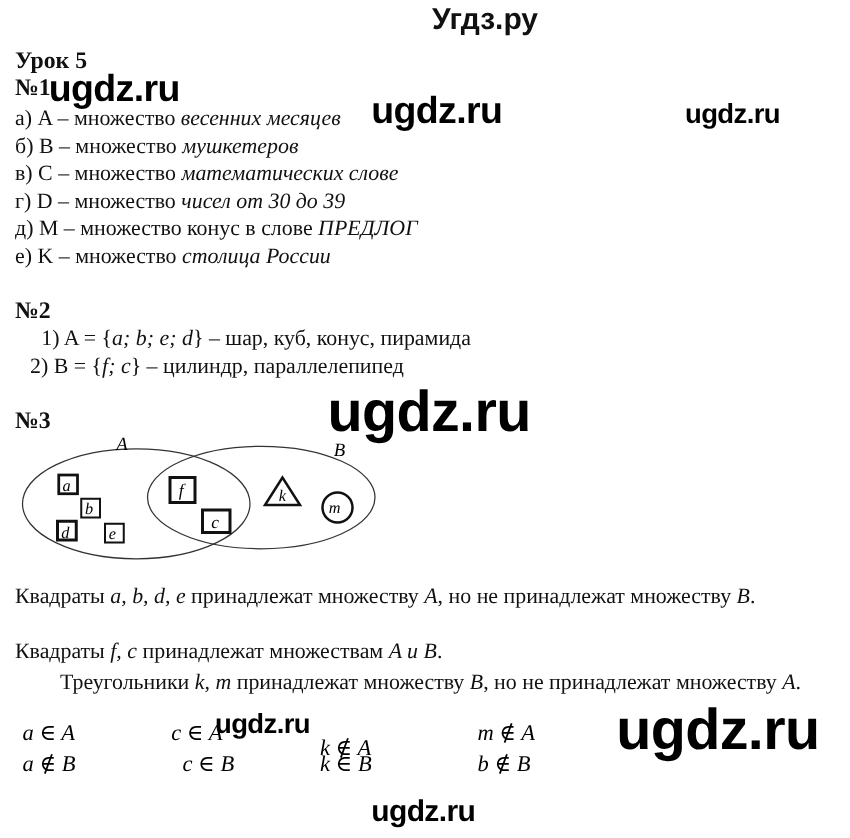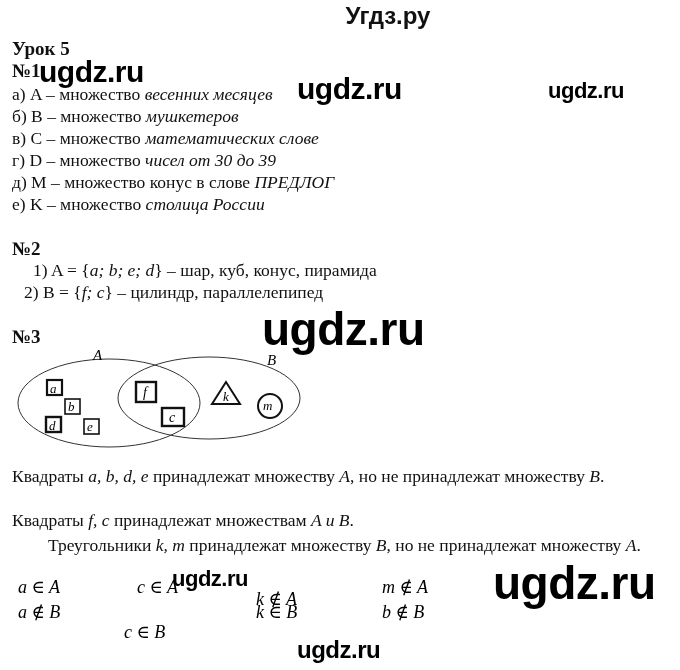--- a/index.html
+++ b/index.html
@@ -86,19 +86,19 @@
 
 <div class="abs serif para" style="top:466px;"><span>Квадраты </span><i>a, b, d, e</i><span> принадлежат множеству </span><i>A</i><span>, но не принадлежат множеству </span><i>B</i><span>.</span></div>
 <div class="abs serif para" style="top:510px;"><span>Квадраты </span><i>f, c</i><span> принадлежат множествам </span><i>A и B</i><span>.</span></div>
 <div class="abs serif para" style="top:535px;margin-left:36px;"><span>Треугольники </span><i>k, m</i><span> принадлежат множеству </span><i>B</i><span>, но не принадлежат множеству </span><i>A</i><span>.</span></div>
 
 <div class="abs serif rel" style="left:18px; top:576px;">a ∈ A</div>
 <div class="abs serif rel" style="left:137px; top:576px;font-style:italic;">c ∈ A</div>
 <div class="abs serif rel" style="left:256px; top:576px;margin-top:12px;">k ∉ A</div>
 <div class="abs serif rel" style="left:382px; top:576px;">m ∉ A</div>
 <div class="abs serif rel" style="left:18px; top:601px;">a ∉ B</div>
-<div class="abs serif rel" style="left:124px; top:601px;margin-top:20px;">c ∈ B</div>
+<div class="abs serif rel" style="left:146px; top:601px;">c ∈ B</div>
 <div class="abs serif rel" style="left:256px; top:601px;">k ∈ B</div>
 <div class="abs serif rel" style="left:382px; top:601px;">b ∉ B</div>
 
 <div class="abs sans wm" style="left:172px; top:566px; font-size:22px;">ugdz.ru</div>
 <div class="abs sans wm" style="left:493px; top:556px; font-size:46px;">ugdz.ru</div>
 <div class="abs sans wm" style="left:297px; top:636px; font-size:24px;">ugdz.ru</div>
 
 </body></html>

